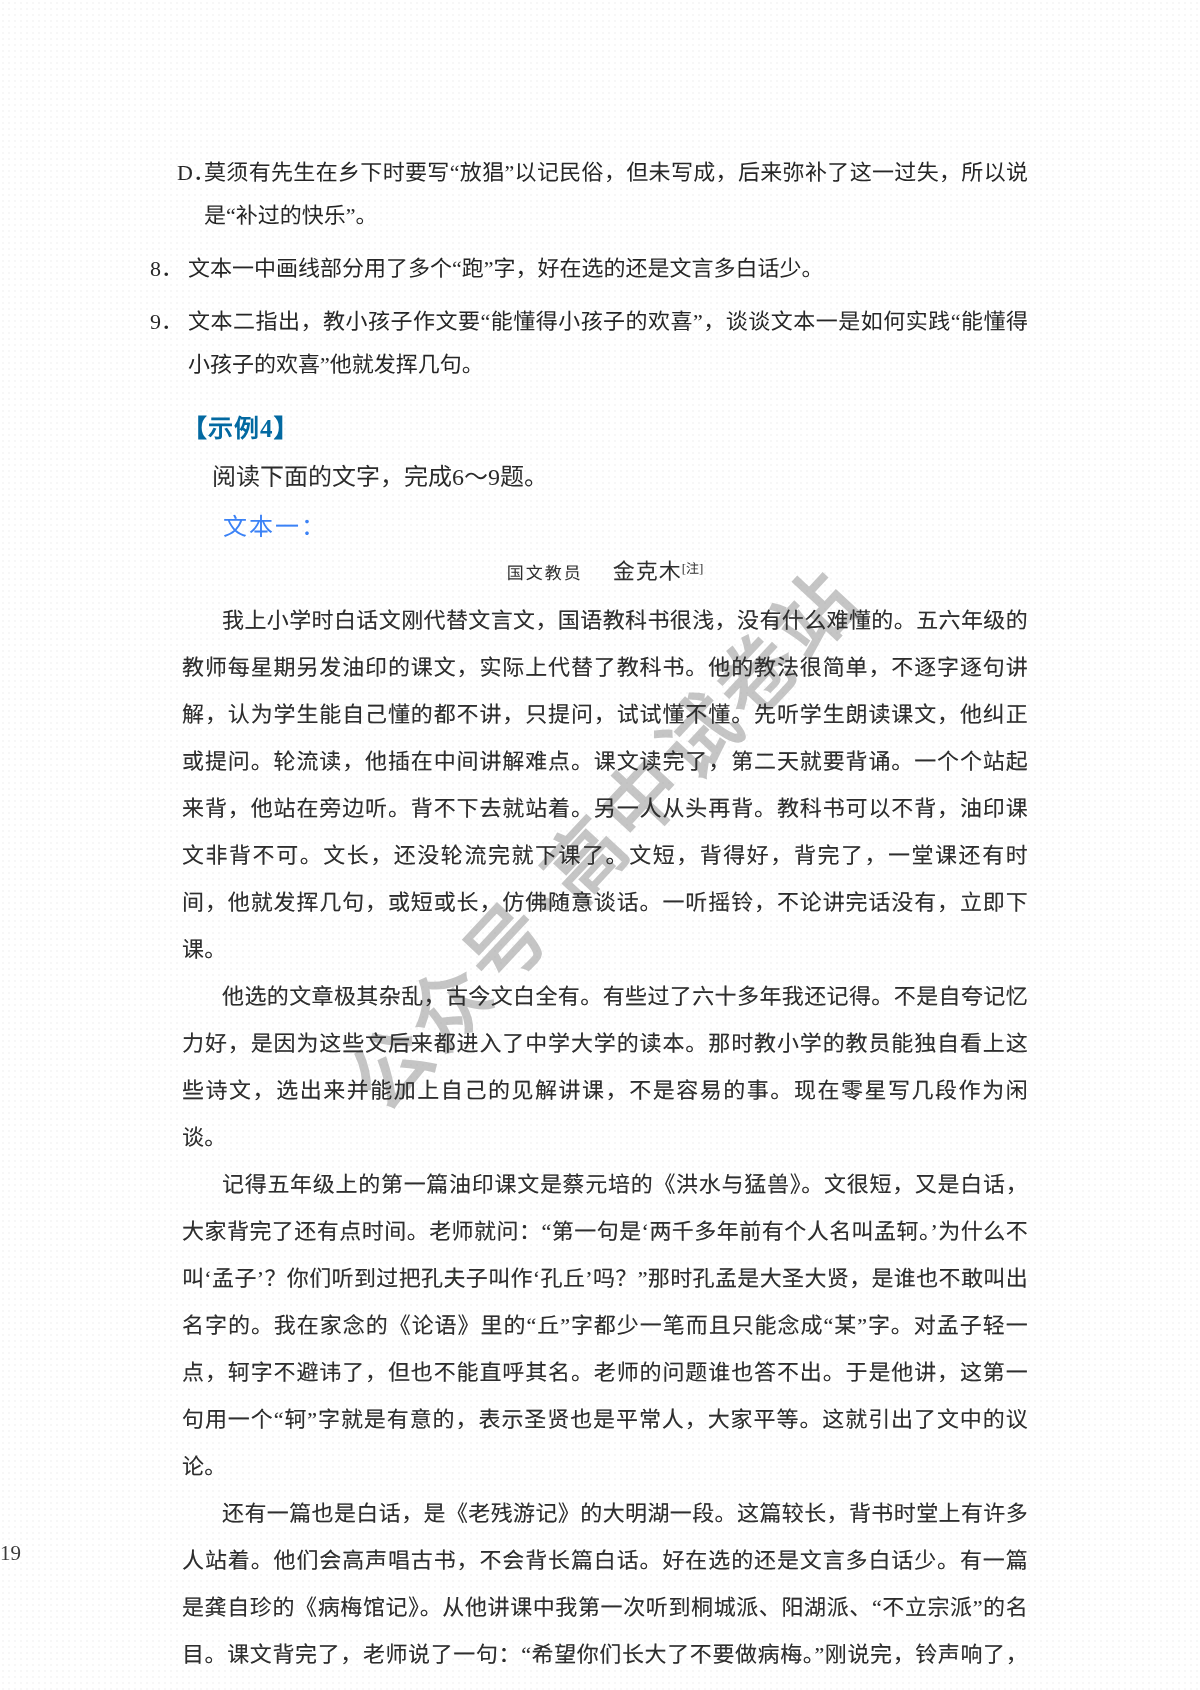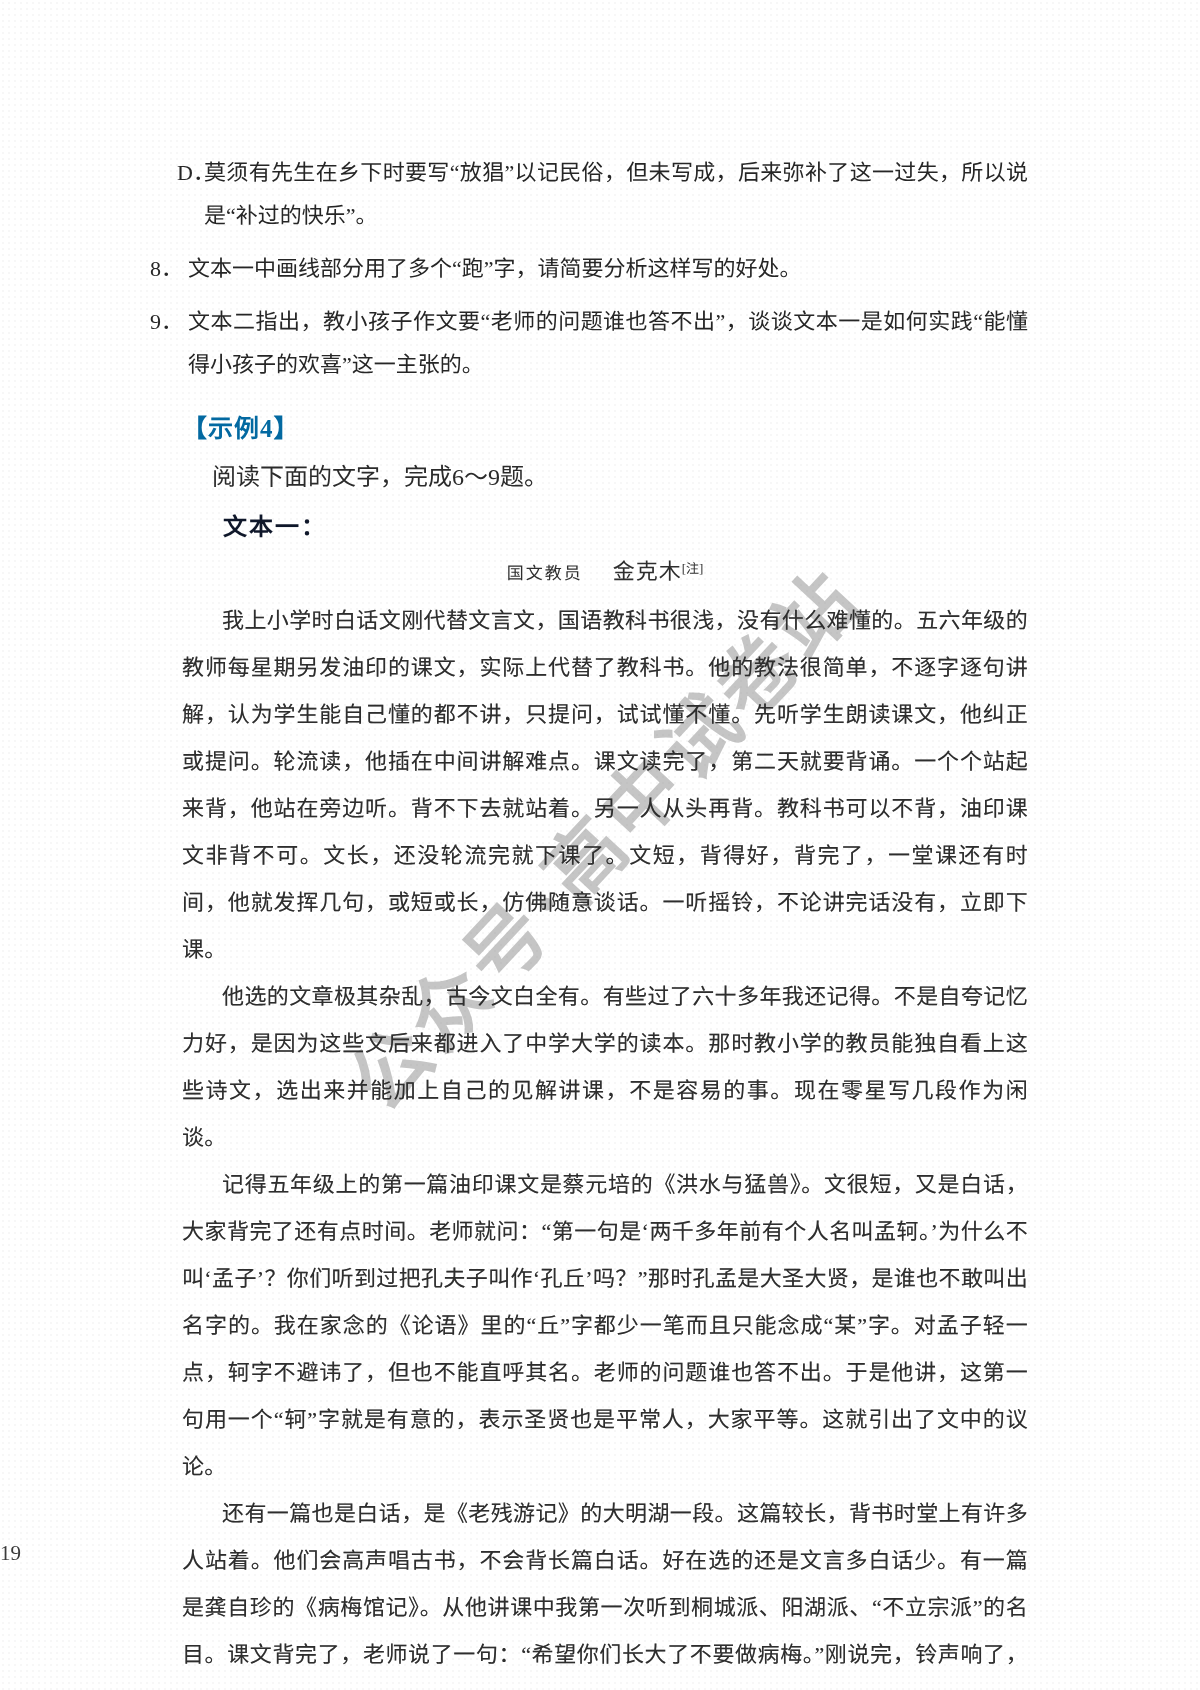--- a/index.html
+++ b/index.html
@@ -59,22 +59,22 @@
     position:absolute; left:182px; top:409px;
     font-size:25px; line-height:40px; font-weight:bold;
     letter-spacing:1px; color:#0369a1;
   }
   .instruction {
     position:absolute; left:212px; top:457px;
     font-size:24px; line-height:40px; color:#2b2b2b;text-align:center;
   }
   .section-label {
     position:absolute; left:223px; top:508px;
-    font-size:24px; line-height:38px; font-weight:bold;
-    letter-spacing:2px; color:#0f172a;
+    font-size:24px; line-height:38px; font-weight:normal;
+    letter-spacing:2px; color:#3b82f6;
   }
   .article-title-row {
     position:absolute; left:182px; top:550px;
     width:846px;
     text-align:center;
     line-height:38px;
     color:#2e2e2e;
   }
   .article-title { font-size:17px; letter-spacing:2px; }
   .article-author { font-size:22px; margin-left:30px; letter-spacing:1px;text-align:right; }
@@ -110,25 +110,25 @@
 
   <div class="watermark">公众号·高中试卷站</div>
 
   <section class="questions">
     <div class="q-item option-d">
       <span class="num">D．</span>
       <div class="txt">莫须有先生在乡下时要写“放猖”以记民俗，但未写成，后来弥补了这一过失，所以说是“补过的快乐”。</div>
     </div>
     <div class="q-item q8">
       <span class="num">8．</span>
-      <div class="txt">文本一中画线部分用了多个“跑”字，请简要分析这样写的好处。</div>
+      <div class="txt">文本一中画线部分用了多个“跑”字，好在选的还是文言多白话少。</div>
     </div>
     <div class="q-item q9">
       <span class="num">9．</span>
-      <div class="txt">文本二指出，教小孩子作文要“老师的问题谁也答不出”，谈谈文本一是如何实践“能懂得小孩子的欢喜”这一主张的。</div>
+      <div class="txt">文本二指出，教小孩子作文要“能懂得小孩子的欢喜”，谈谈文本一是如何实践“能懂得小孩子的欢喜”他就发挥几句。</div>
     </div>
   </section>
 
   <h2 class="example-heading">【示例4】</h2>
 
   <div class="instruction">阅读下面的文字，完成6～9题。</div>
 
   <div class="section-label">文本一：</div>
 
   <div class="article-title-row">

